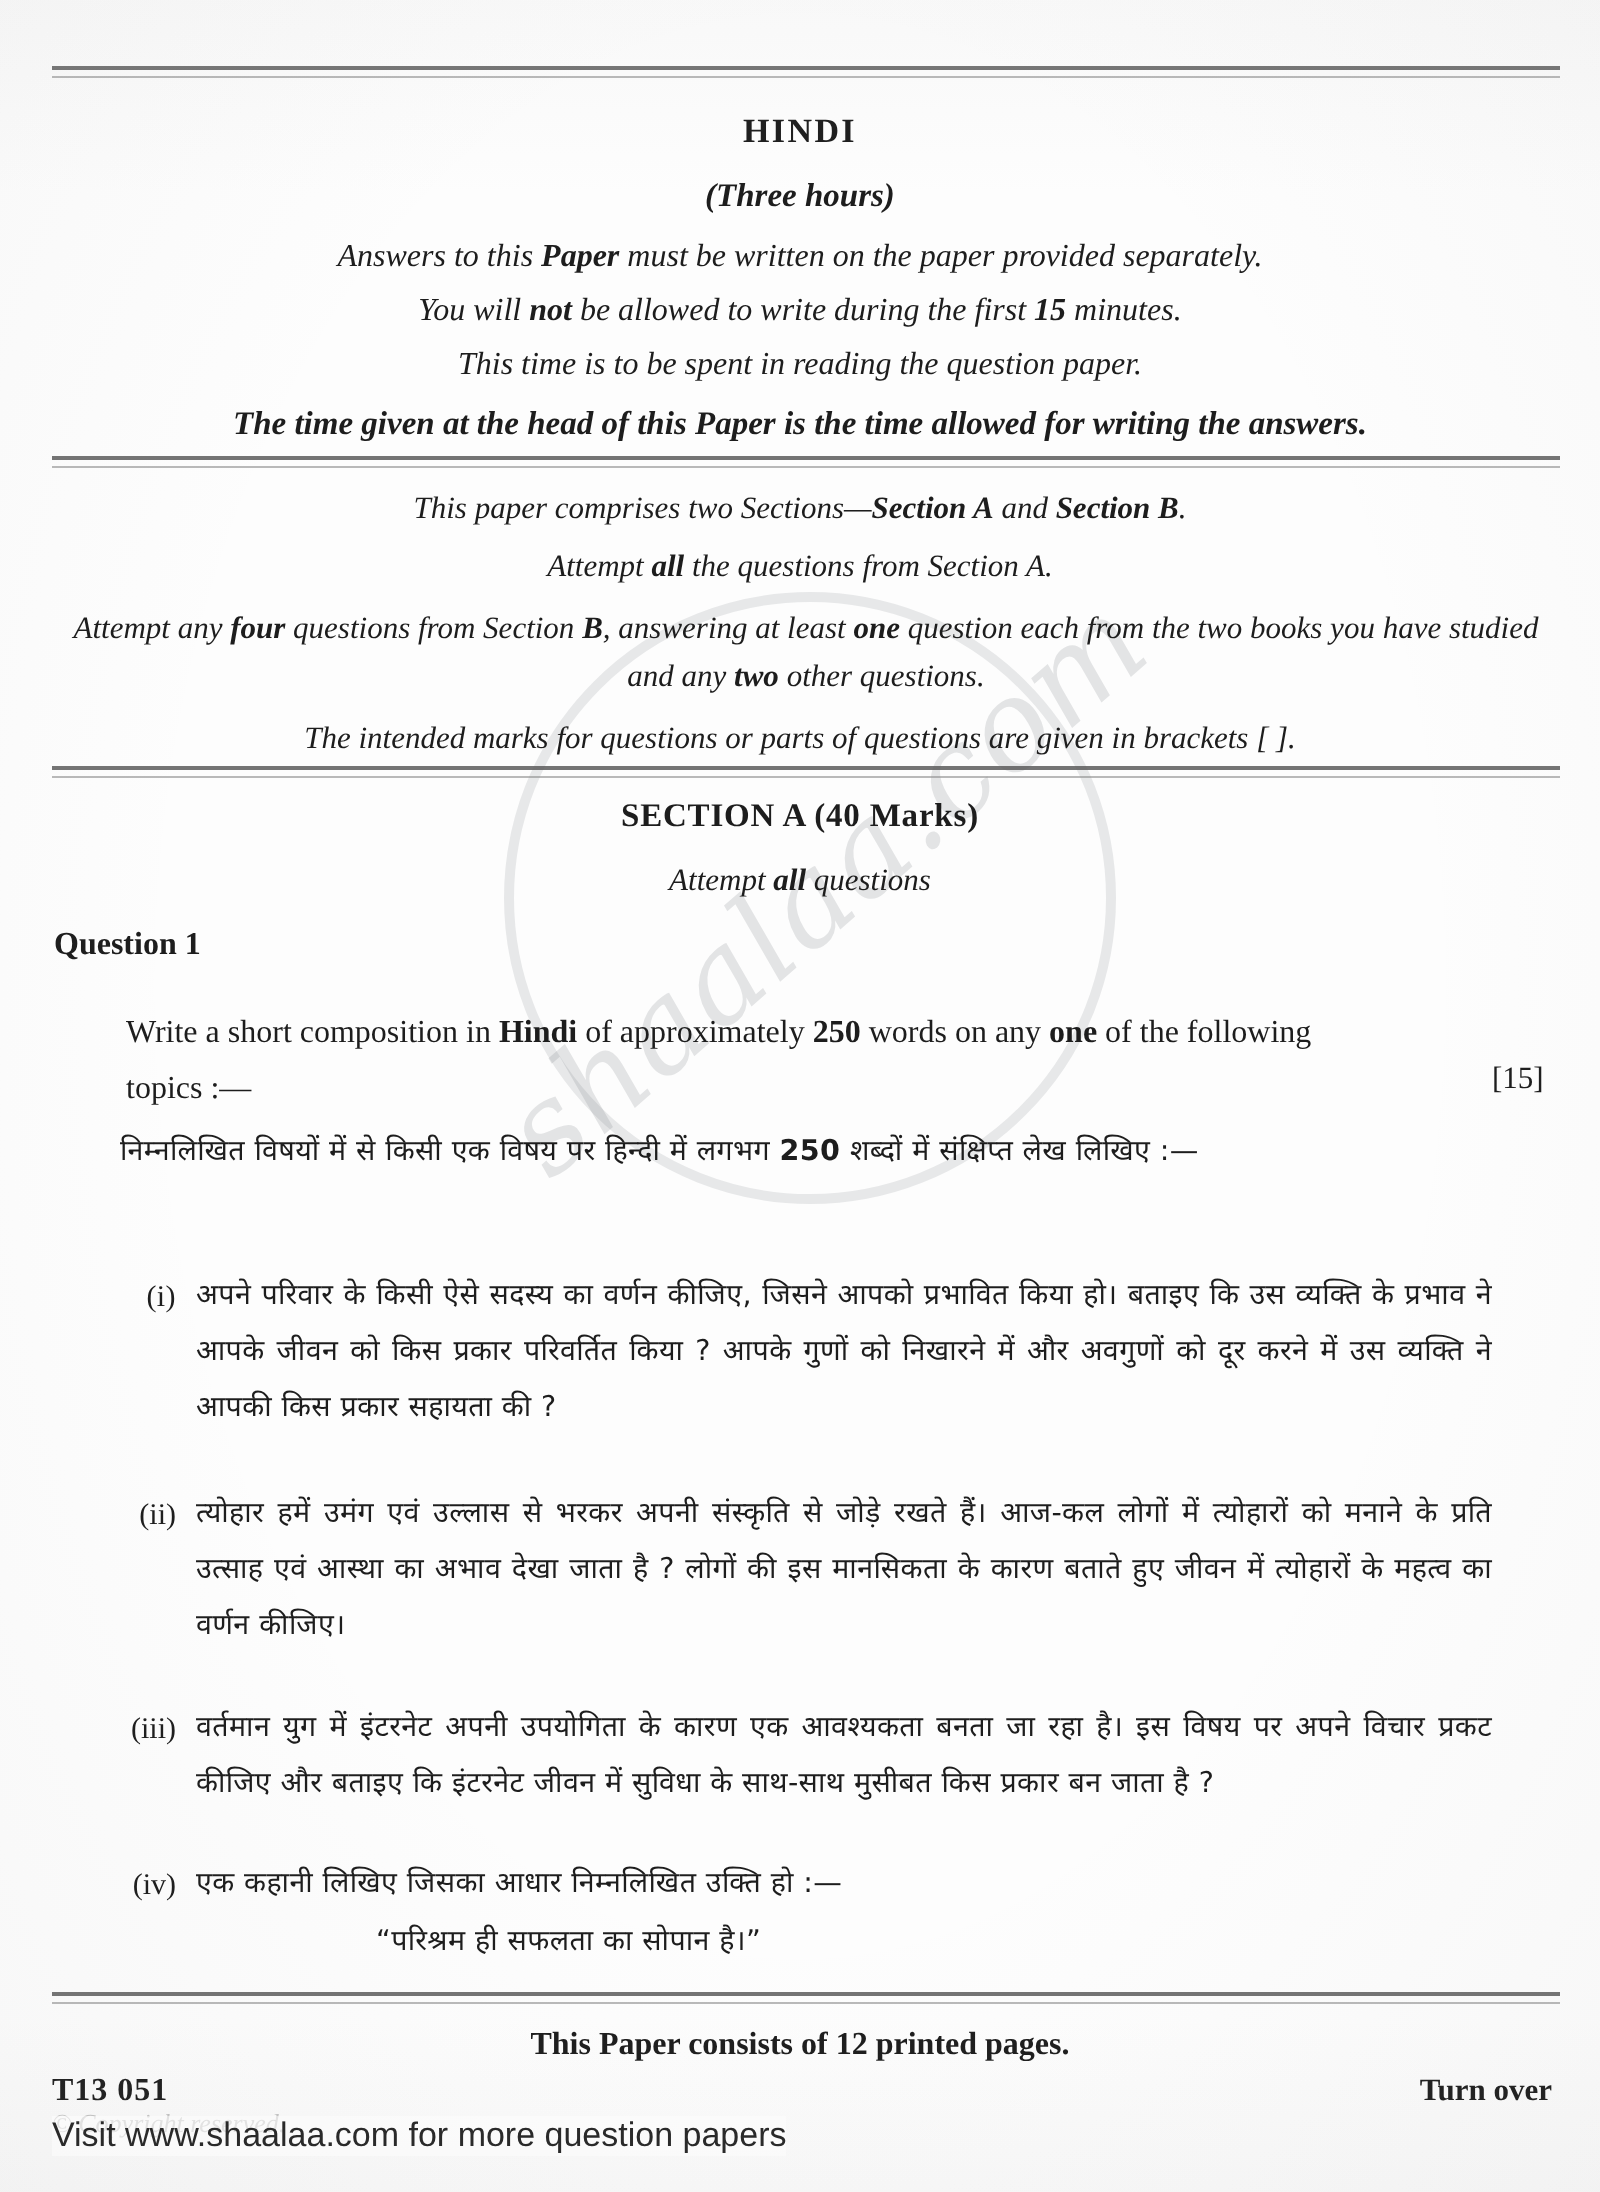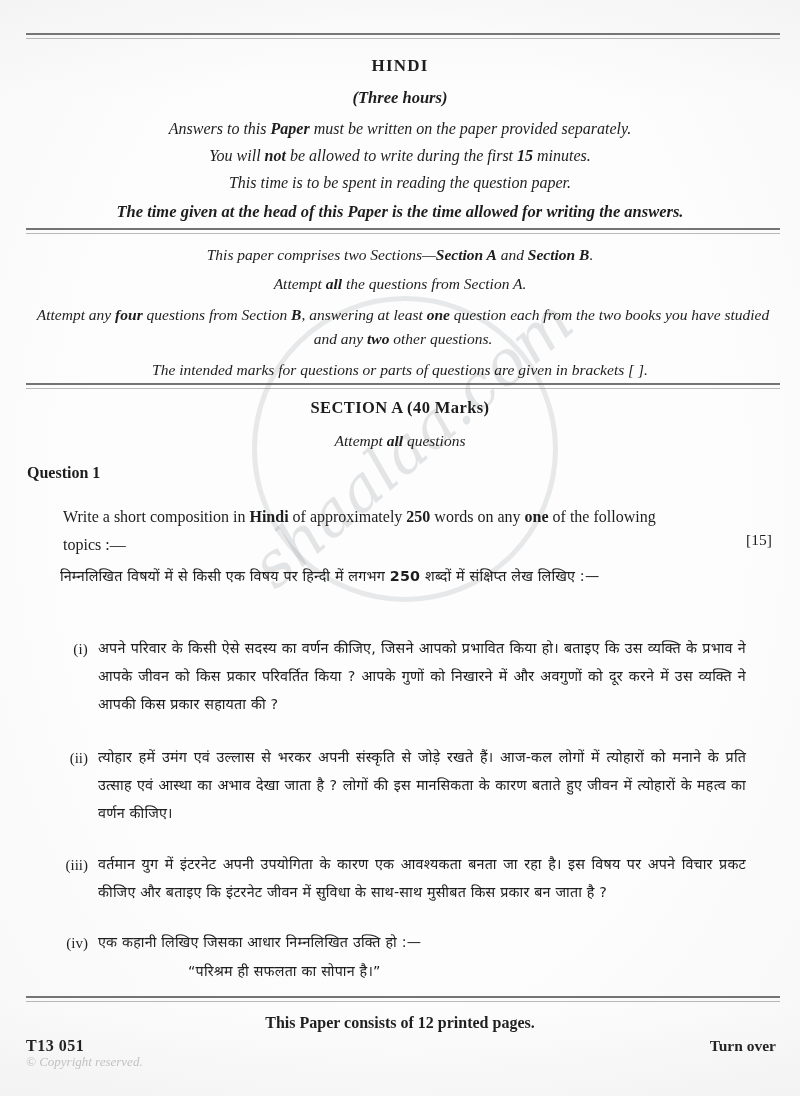--- a/index.html
+++ b/index.html
@@ -343,15 +343,16 @@
 
   <div class="rule" style="top:996px;">
     <div class="l1"></div>
       <div class="l2"></div>
   </div>
 
   <div class="footer-note">This Paper consists of 12 printed pages.</div>
   <div class="code">T13 051</div>
   <div class="turnover">Turn over</div>
   <div class="copyright">© Copyright reserved.</div>
+  <div class="overlay-bar">Visit www.shaalaa.com for more question papers</div>
 
   <div class="scan-tint"></div>
 </div>
 
 </body></html>

